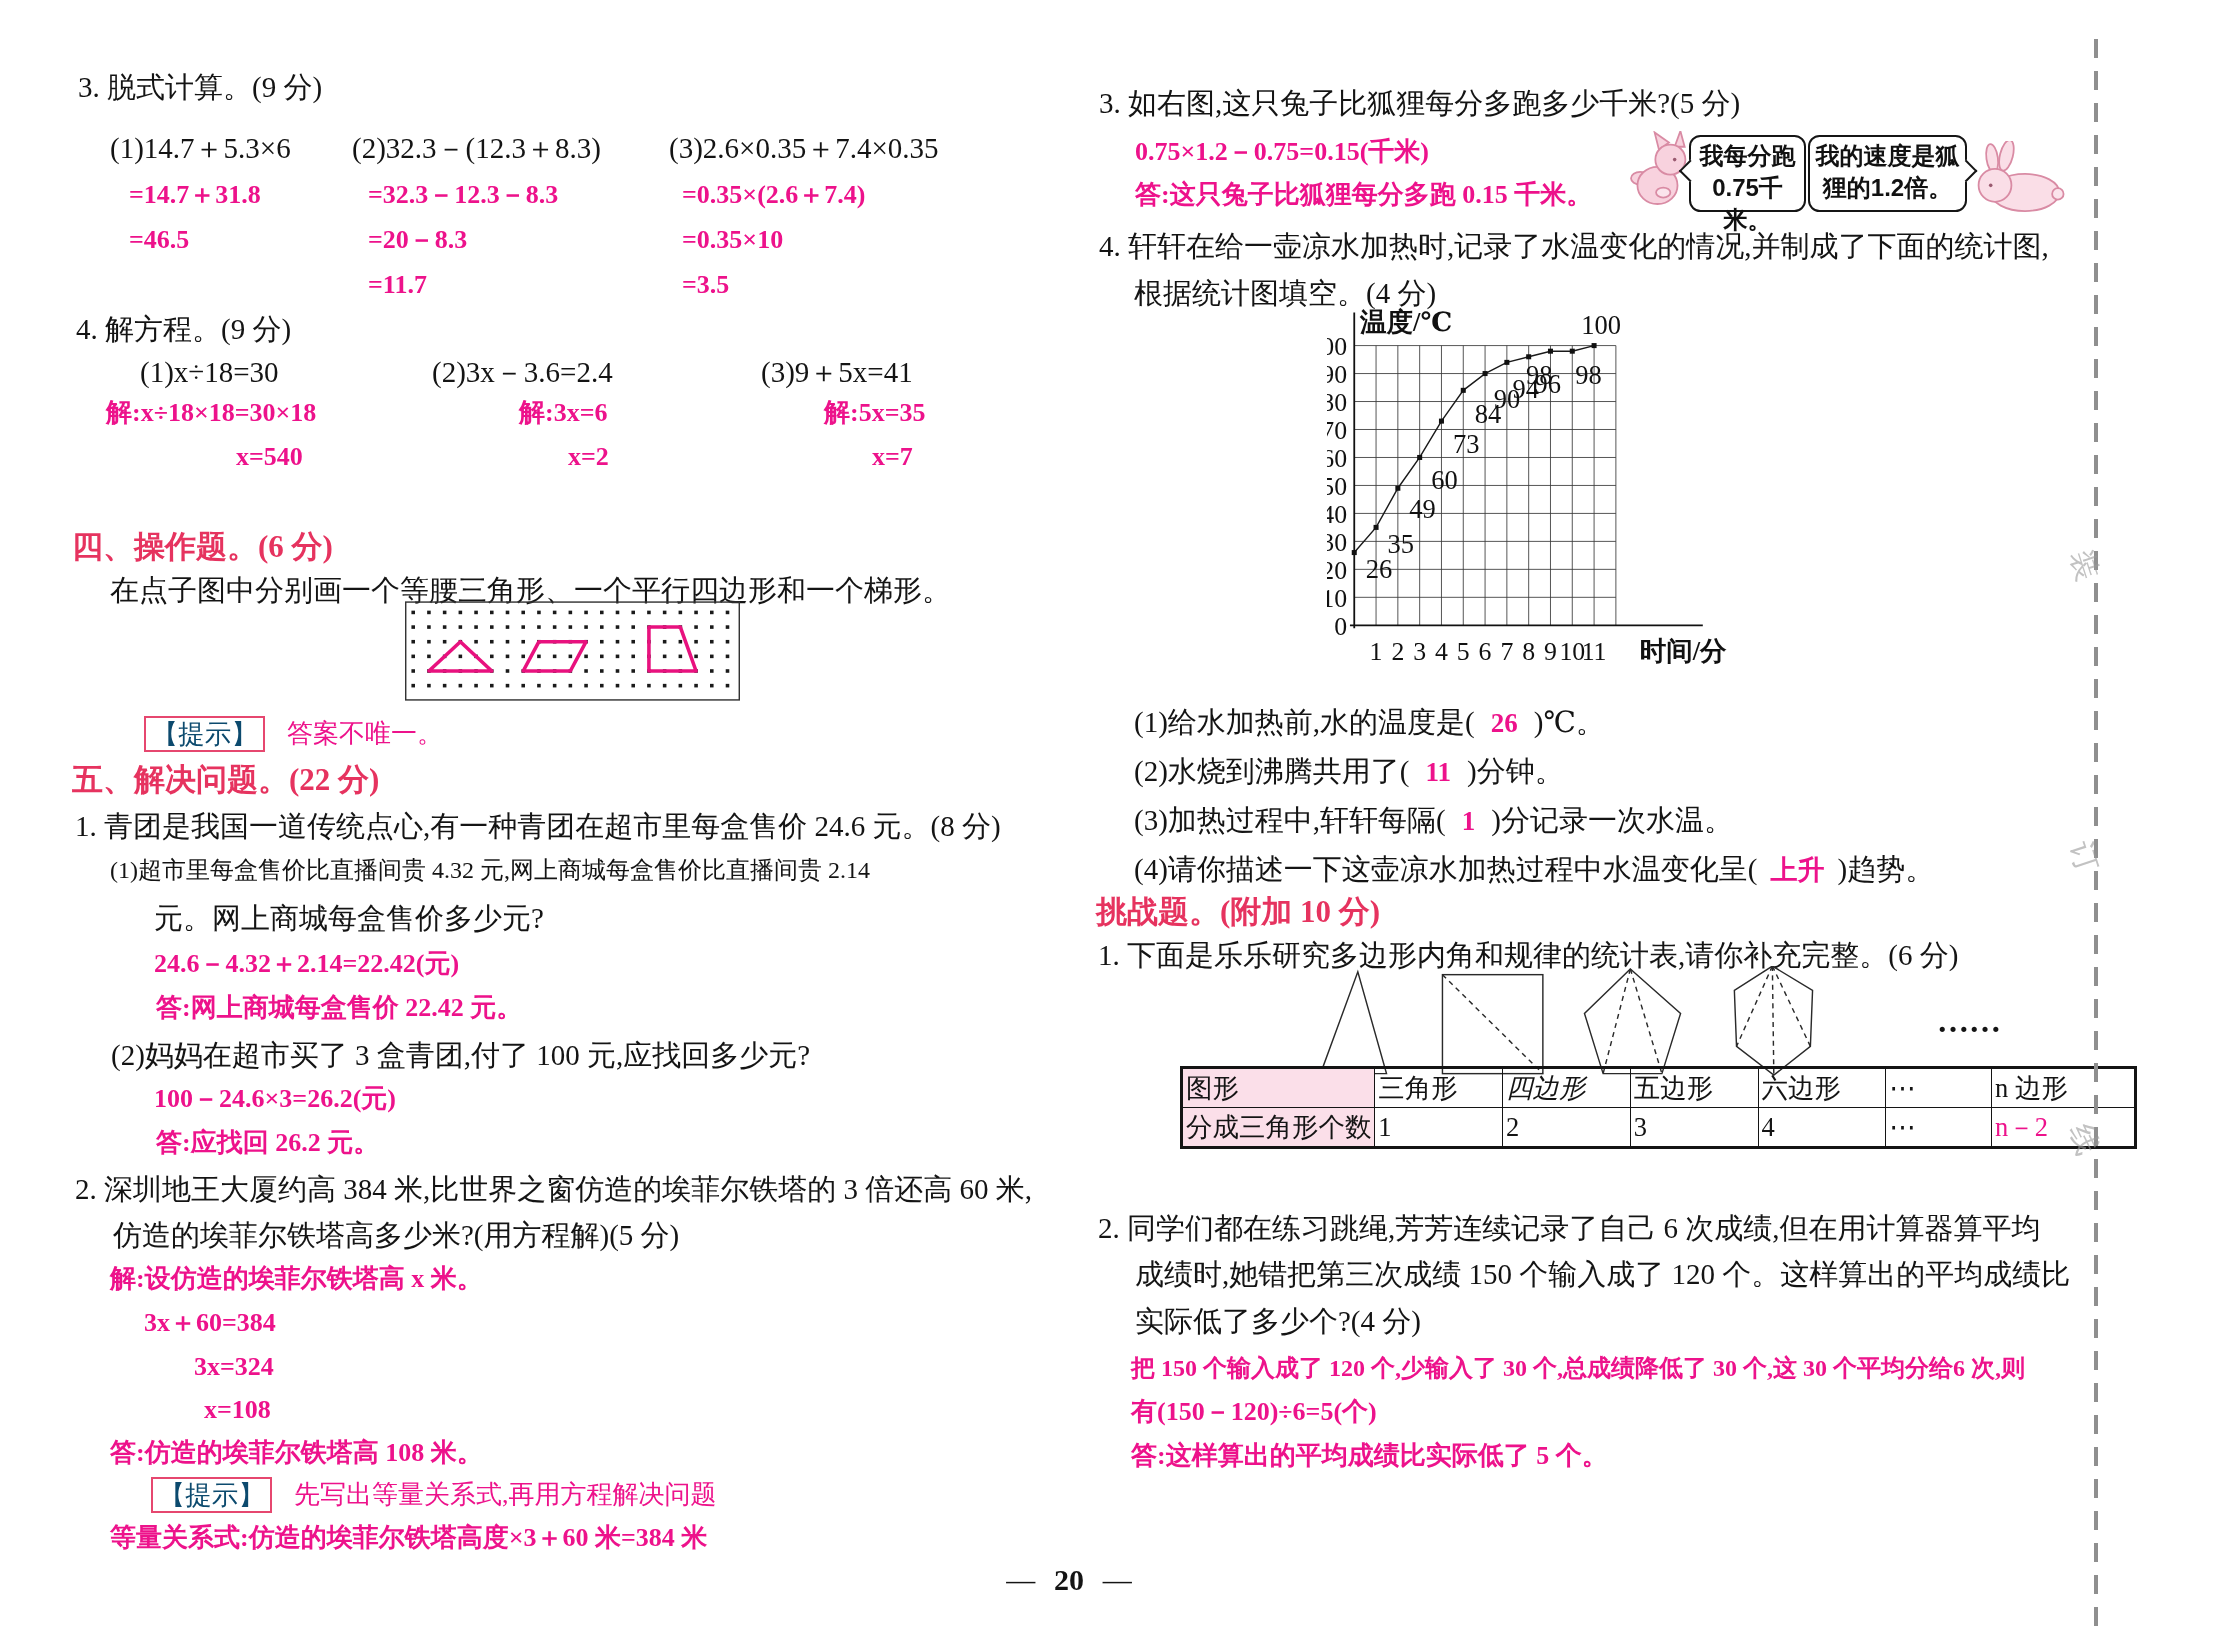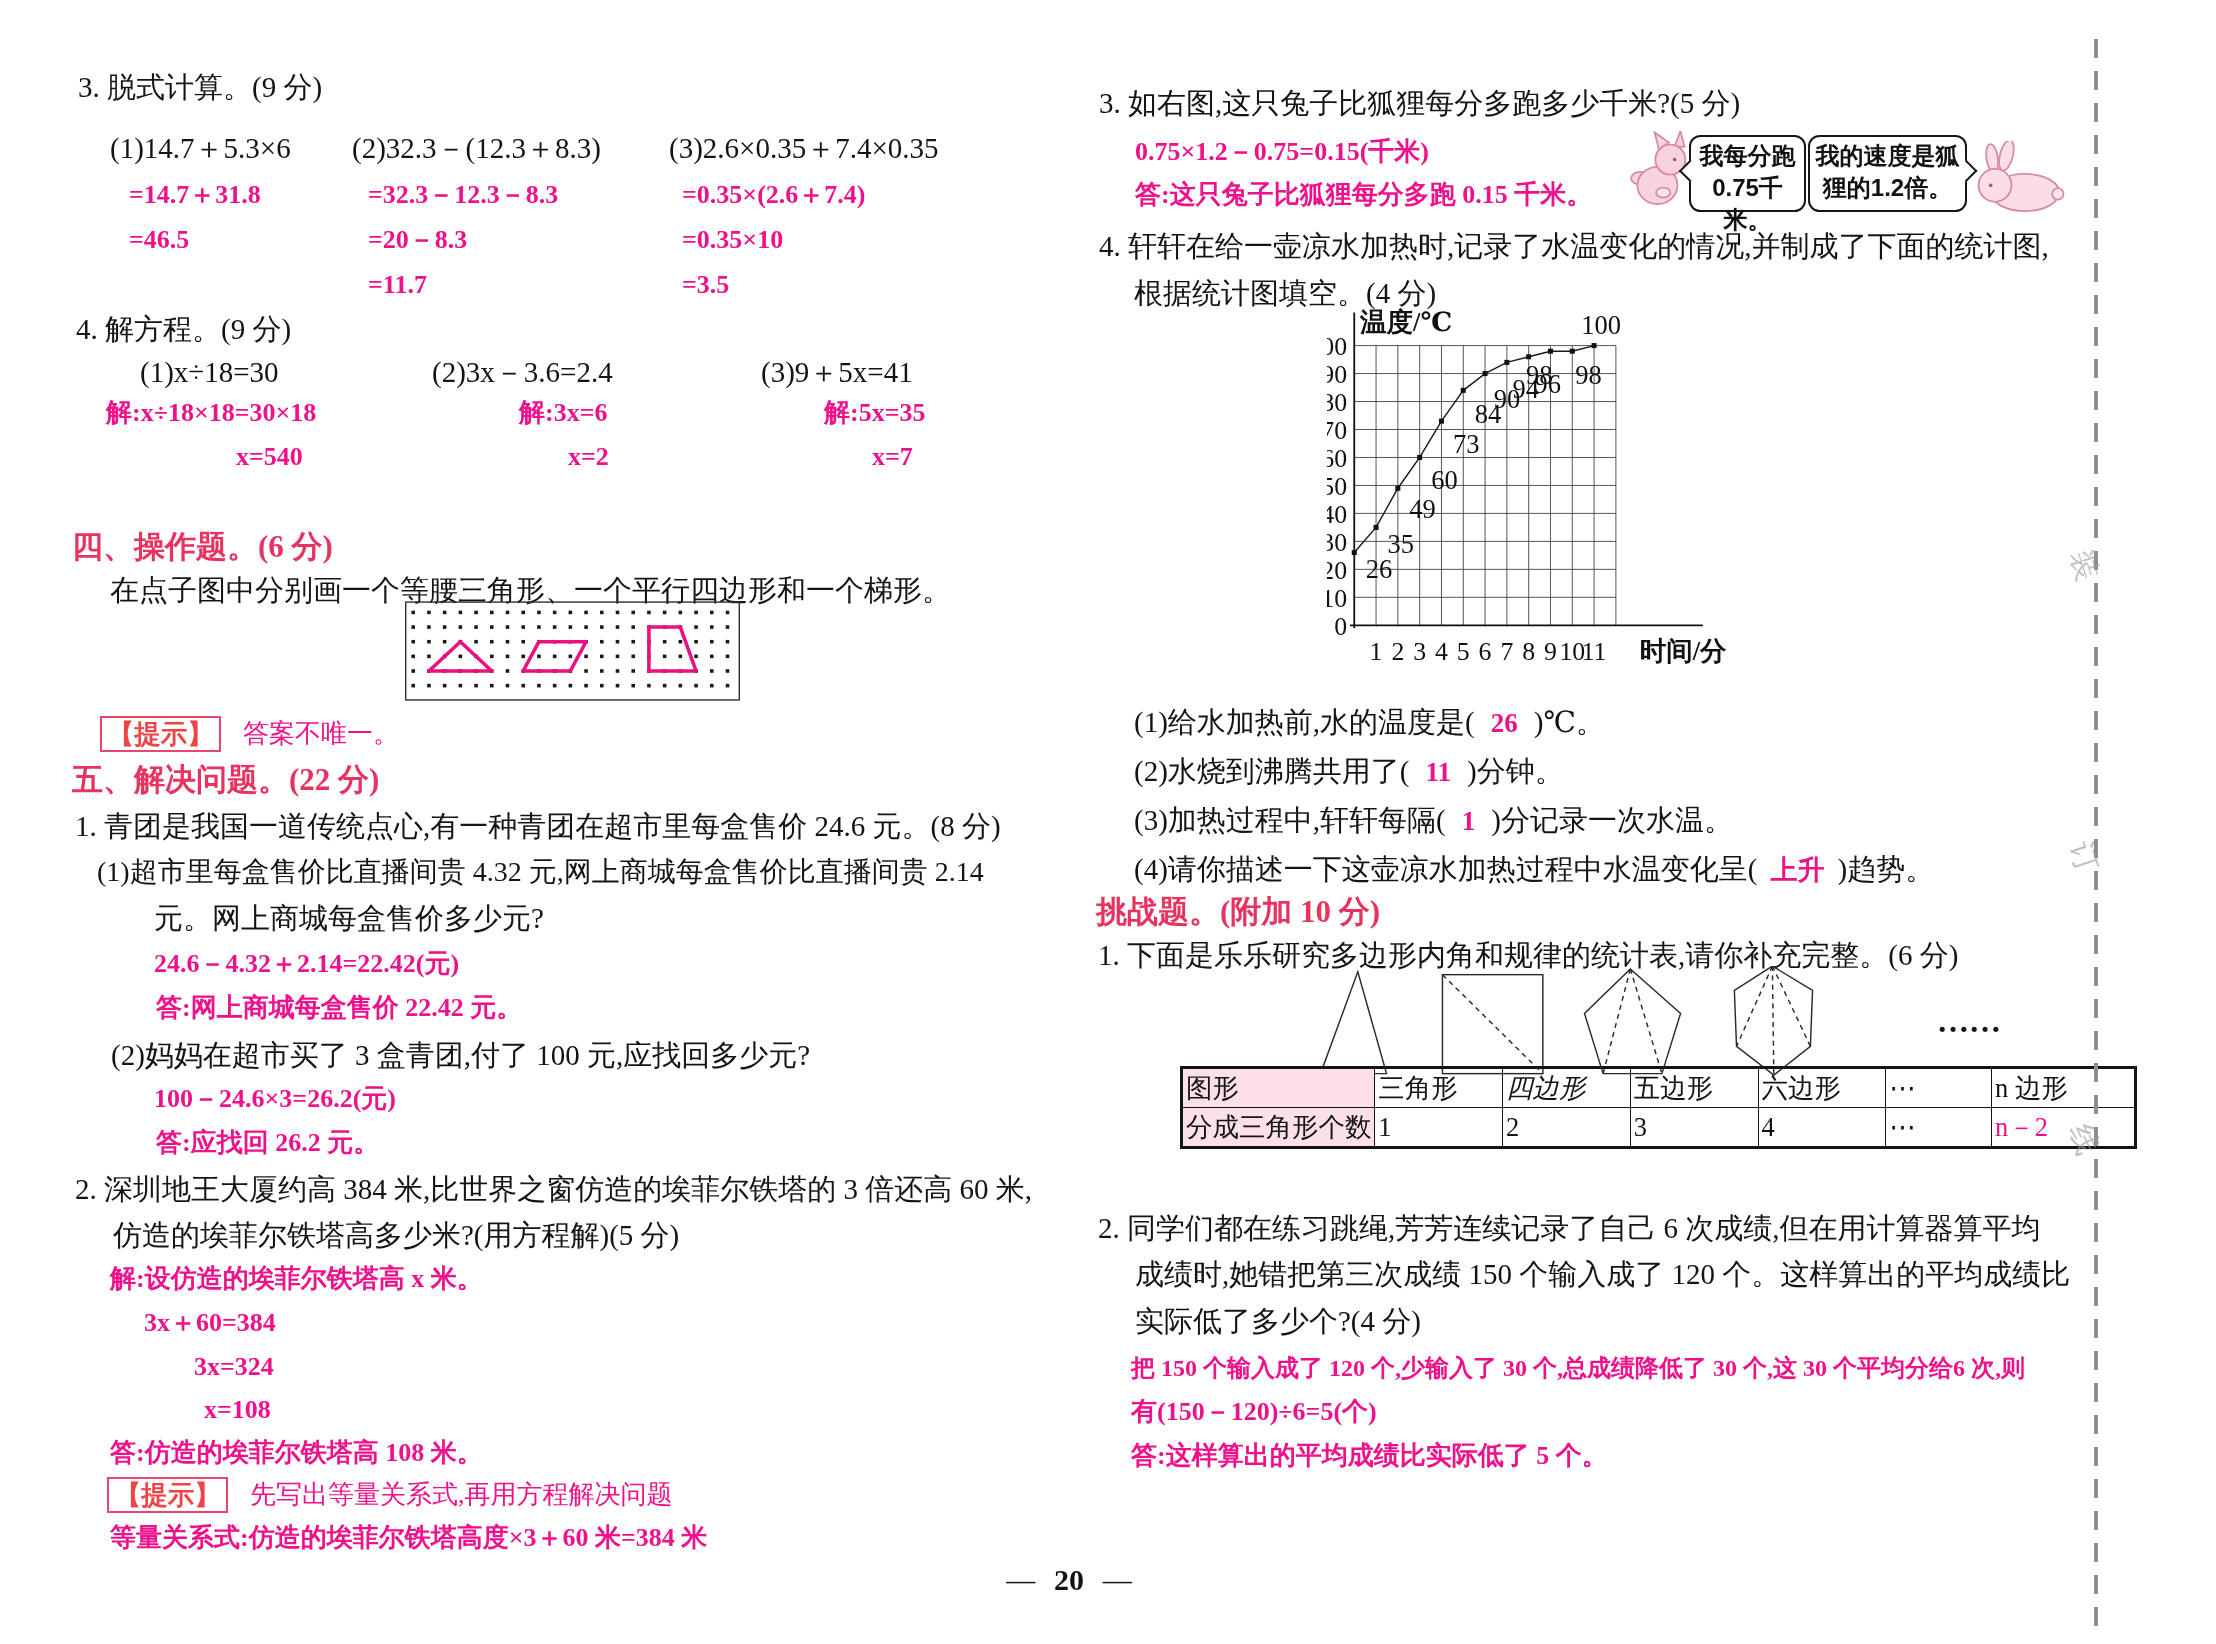--- a/index.html
+++ b/index.html
@@ -4,22 +4,22 @@
 <style>
   html,body{margin:0;padding:0;}
   body{width:2216px;height:1645px;background:#ffffff;position:relative;overflow:hidden;
        font-family:"Liberation Serif","DejaVu Serif",serif;color:#141414;}
   .ln{position:absolute;white-space:nowrap;font-size:29px;color:#141414;line-height:1.1;}
   .eq{font-size:29px;}
   .mag{color:#ed128b;font-size:26px;font-weight:bold;}
   .mag.small{font-size:24px;}
   .hd{color:#e6335f;font-weight:bold;font-size:31px;}
   .hintrow{display:flex;align-items:center;}
-  .hintbox{display:inline-block;border:2.2px solid #e6476f;color:#ef4444;font-weight:bold;
-           font-size:26.5px;padding:0.7px 5.7px;line-height:1.15;}
+  .hintbox{display:inline-block;border:2.2px solid #e6476f;color:#0c4a6e;font-weight:normal;
+           font-size:26.5px;padding:0.7px 5.7px;line-height:1.15;margin-left:44px;}
   .hinttext{color:#ed128b;font-size:26px;margin-left:21.5px;}
   .bubble{position:absolute;background:#fff;border:2.9px solid #151515;border-radius:11.5px;
           text-align:center;font-family:"Liberation Sans","DejaVu Sans",sans-serif;
           font-weight:700;font-size:24px;line-height:32px;padding-top:2.9px;color:#111;z-index:3;}
   .bubble .tail{position:absolute;width:14.3px;height:14.3px;background:#fff;transform:rotate(45deg);}
   .b1 .tail{left:-9.3px;top:26px;border-left:2.9px solid #151515;border-bottom:2.9px solid #151515;}
   .b2 .tail{right:-9.3px;top:26px;border-right:2.9px solid #151515;border-top:2.9px solid #151515;}
   #poly-table{position:absolute;left:1180px;top:1066px;border-collapse:collapse;table-layout:fixed;
               border:3.6px solid #141414;}
   #poly-table td{border:1.8px solid #141414;text-align:left;font-size:26.5px;color:#141414;
@@ -201,21 +201,21 @@
   </svg>
 
 <div class="ln hintrow" style="left:100px;top:716px">
   <span class="hintbox">【提示】</span>
   <span class="hinttext">答案不唯一。</span>
 </div>
 
 <div class="ln hd" style="left:72px;top:763px">五、解决问题。(22 分)</div>
 
 <div class="ln" style="left:75px;top:811px">1. 青团是我国一道传统点心,有一种青团在超市里每盒售价 24.6 元。(8 分)</div>
-<div class="ln" style="left:97px;top:857px;font-size:28px">(1)超市里每盒售价比直播间贵 4.32 元,网上商城每盒售价比直播间贵 2.14</div>
+<div class="ln" style="left:110px;top:857px;font-size:24px">(1)超市里每盒售价比直播间贵 4.32 元,网上商城每盒售价比直播间贵 2.14</div>
 <div class="ln" style="left:154px;top:903px">元。网上商城每盒售价多少元?</div>
 <div class="ln mag" style="left:154px;top:950px">24.6－4.32＋2.14=22.42(元)</div>
 <div class="ln mag" style="left:156px;top:994px">答:网上商城每盒售价 22.42 元。</div>
 <div class="ln" style="left:111px;top:1040px">(2)妈妈在超市买了 3 盒青团,付了 100 元,应找回多少元?</div>
 <div class="ln mag" style="left:154px;top:1085px">100－24.6×3=26.2(元)</div>
 <div class="ln mag" style="left:156px;top:1129px">答:应找回 26.2 元。</div>
 
 <div class="ln" style="left:75px;top:1174px">2. 深圳地王大厦约高 384 米,比世界之窗仿造的埃菲尔铁塔的 3 倍还高 60 米,</div>
 <div class="ln" style="left:113px;top:1220px">仿造的埃菲尔铁塔高多少米?(用方程解)(5 分)</div>
 <div class="ln mag" style="left:110px;top:1265px">解:设仿造的埃菲尔铁塔高 x 米。</div>

